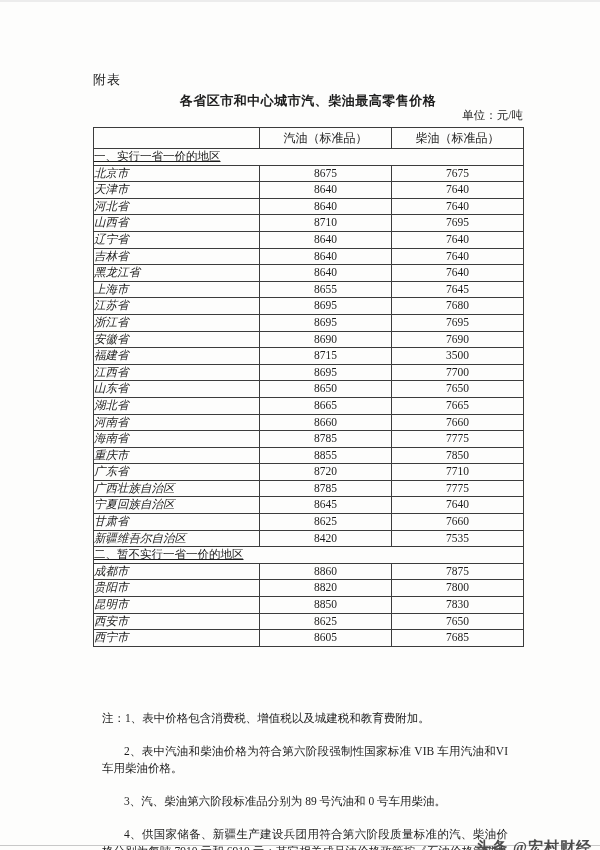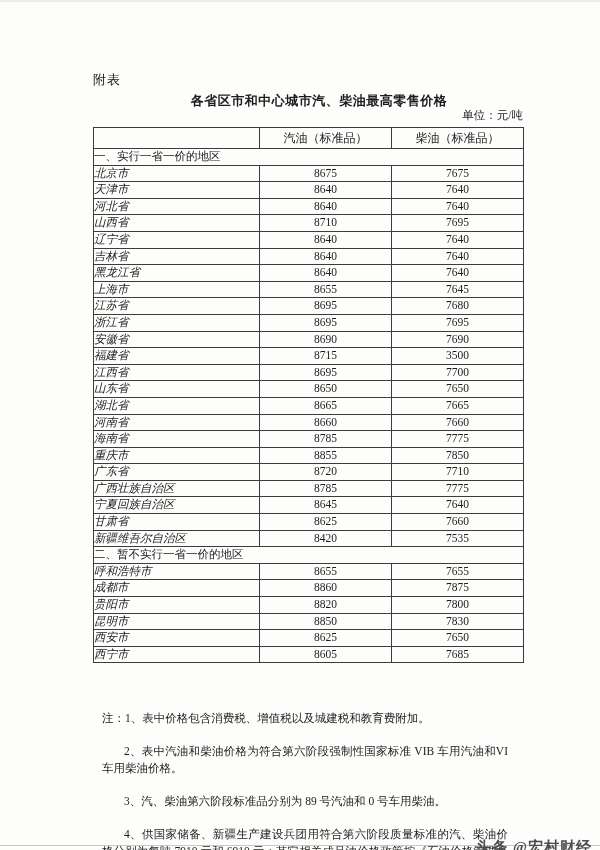--- a/index.html
+++ b/index.html
@@ -21,21 +21,21 @@
   }
   .appendix {
     position: absolute;
     left: 93px;
     top: 69px;
     font-size: 13px;
     letter-spacing: 1px;
   }
   .doc-title {
     position: absolute;
-    left: 104px;
+    left: 93px;
     top: 90px;
     width: 430px;
     text-align: center;
     font-weight: bold;
     font-size: 13px;
     letter-spacing: 0.5px;
   }
   .unit-label {
     position: absolute;
     left: 93px;
@@ -68,20 +68,21 @@
   }
   table.price-table td {
     height: 15.6px;
     line-height: 15.6px;
   }
   td.section-cell {
     text-align: left;
     padding-left: 5px;
     height: 16.5px;
     line-height: 16.5px;
+    text-decoration: underline;
   }
   td.cell-region {
     text-align: left;
     padding-left: 20px;
     font-style: italic;
   }
   td.cell-num {
     text-align: center;
     margin-top: 34px;
   }
@@ -260,25 +261,20 @@
         </tr>
         <tr>
           <td class="cell-region">新疆维吾尔自治区</td>
           <td class="cell-num">8420</td>
           <td class="cell-num">7535</td>
         </tr>
         <tr>
           <td colspan="3" class="section-cell">二、暂不实行一省一价的地区</td>
         </tr>
         <tr>
-          <td class="cell-region">呼和浩特市</td>
-          <td class="cell-num">8655</td>
-          <td class="cell-num">7655</td>
-        </tr>
-        <tr>
           <td class="cell-region">成都市</td>
           <td class="cell-num">8860</td>
           <td class="cell-num">7875</td>
         </tr>
         <tr>
           <td class="cell-region">贵阳市</td>
           <td class="cell-num">8820</td>
           <td class="cell-num">7800</td>
         </tr>
         <tr>

